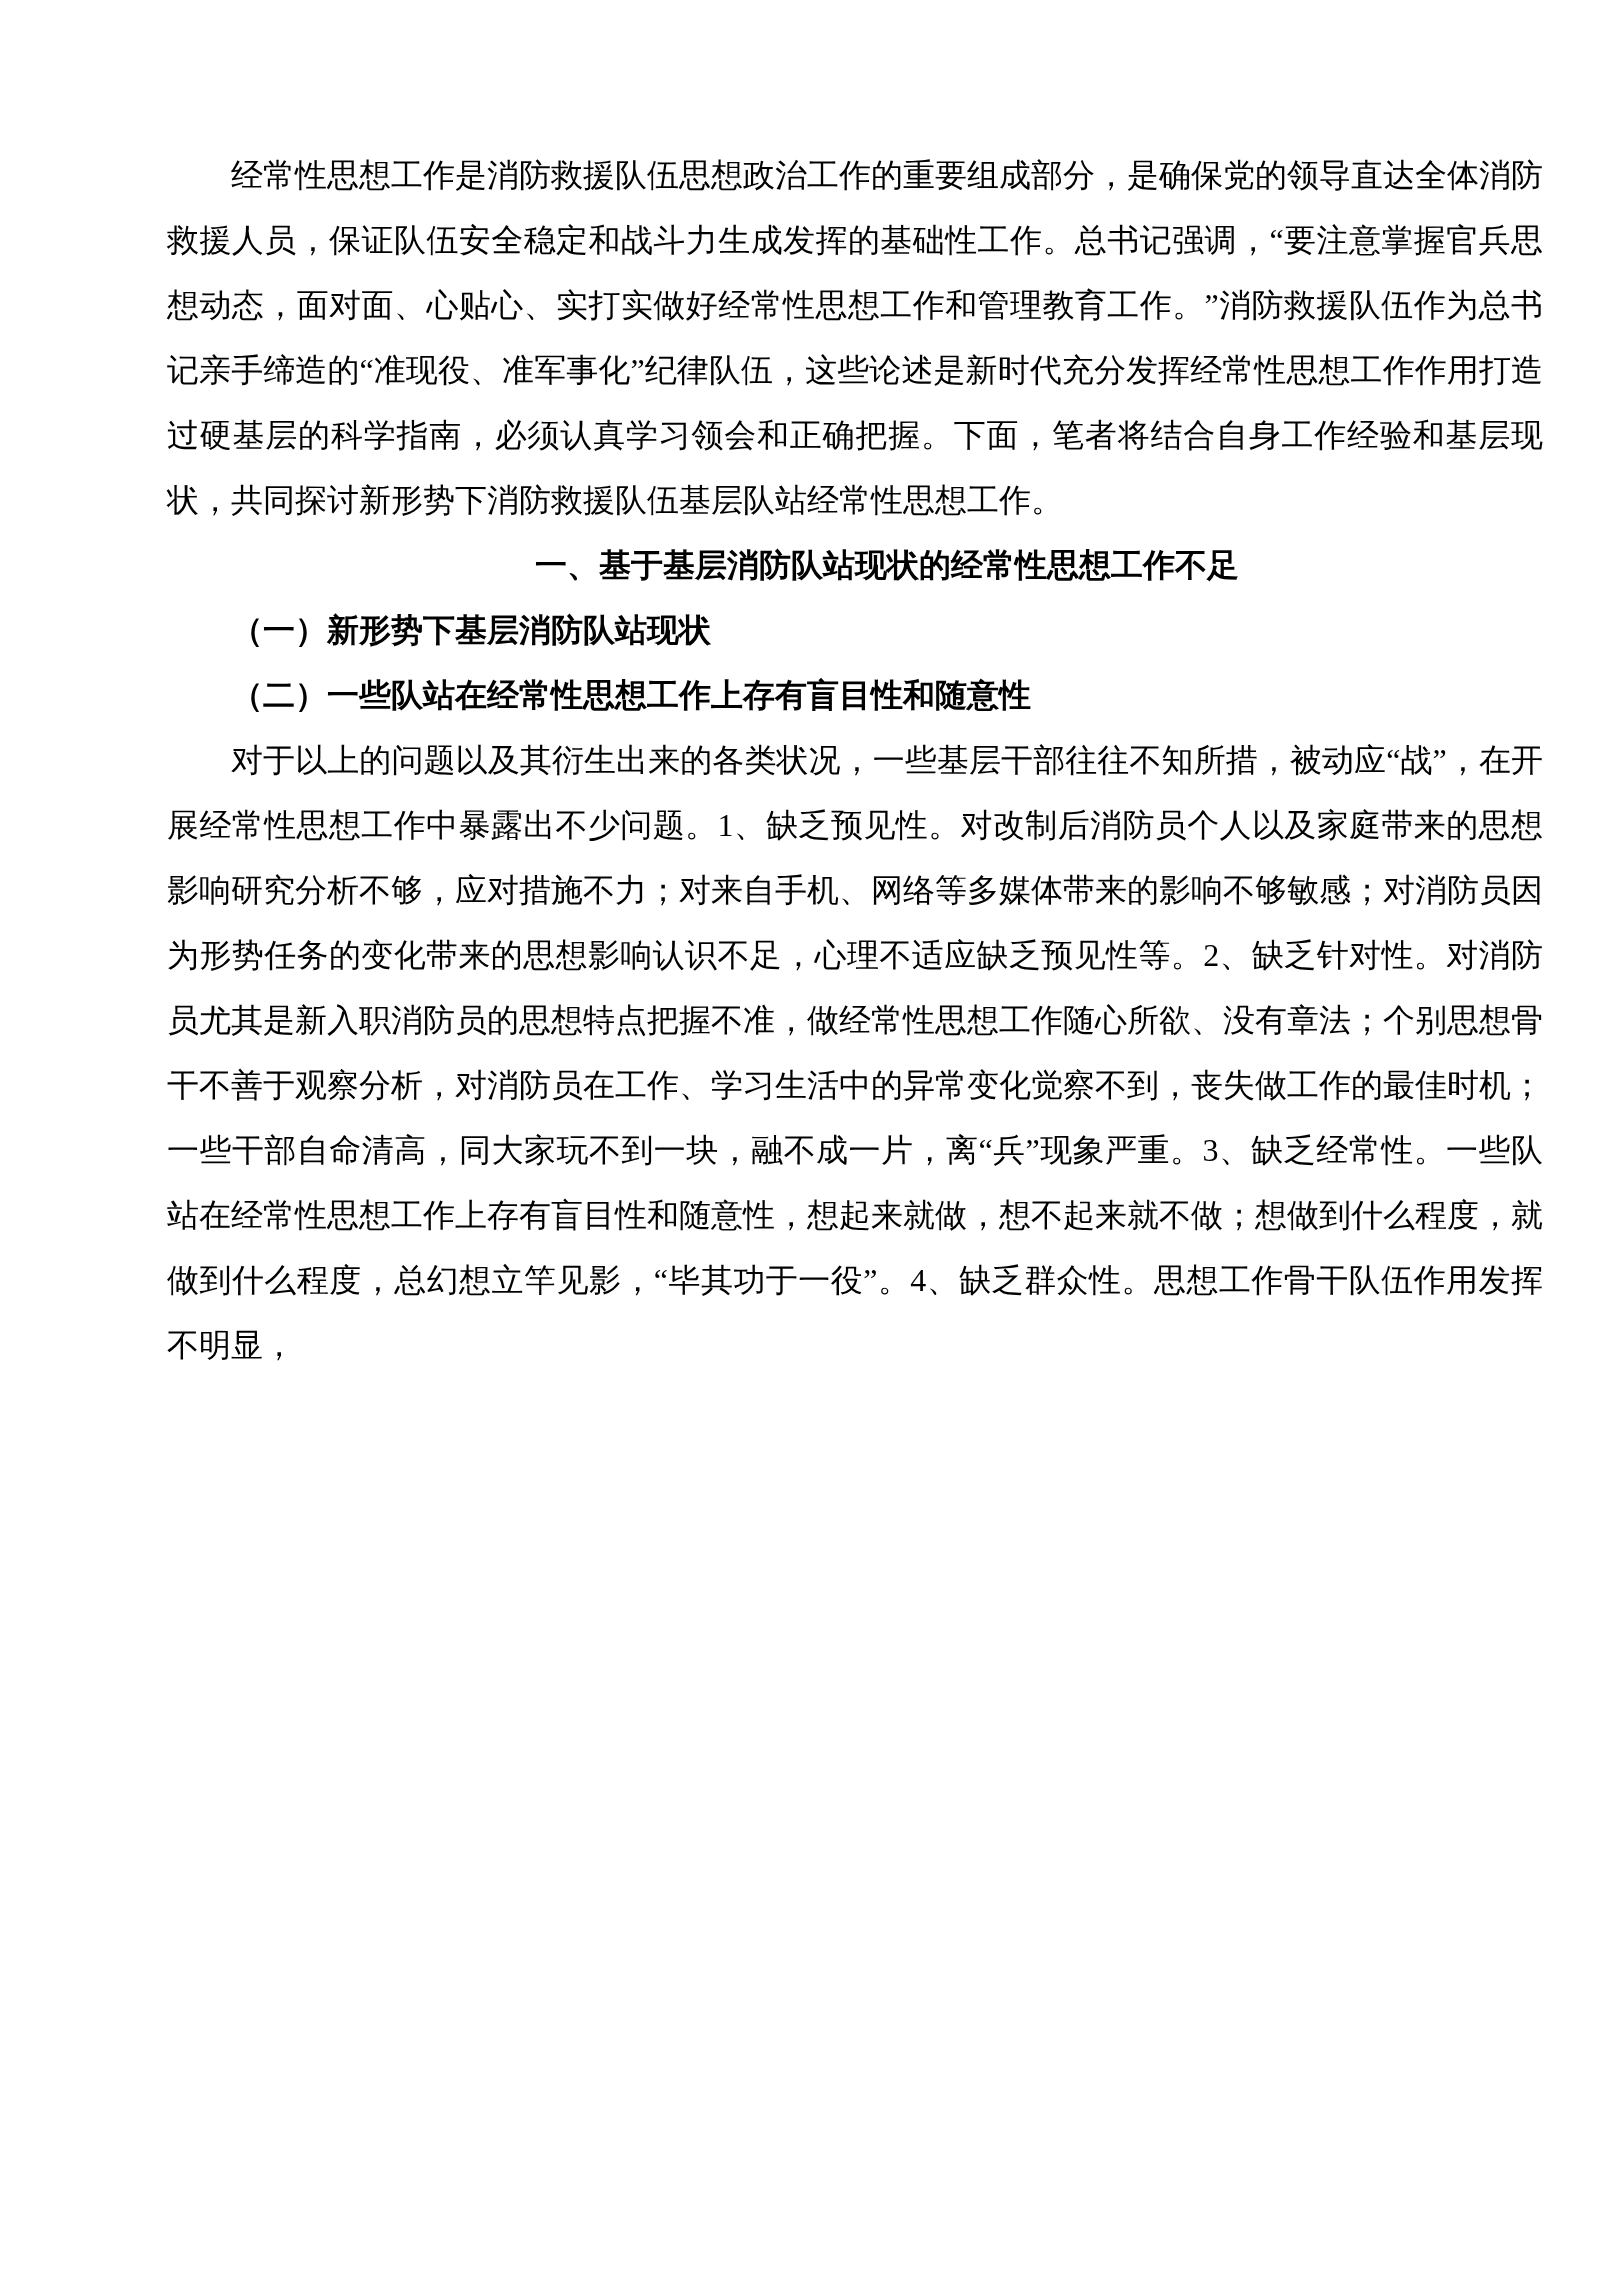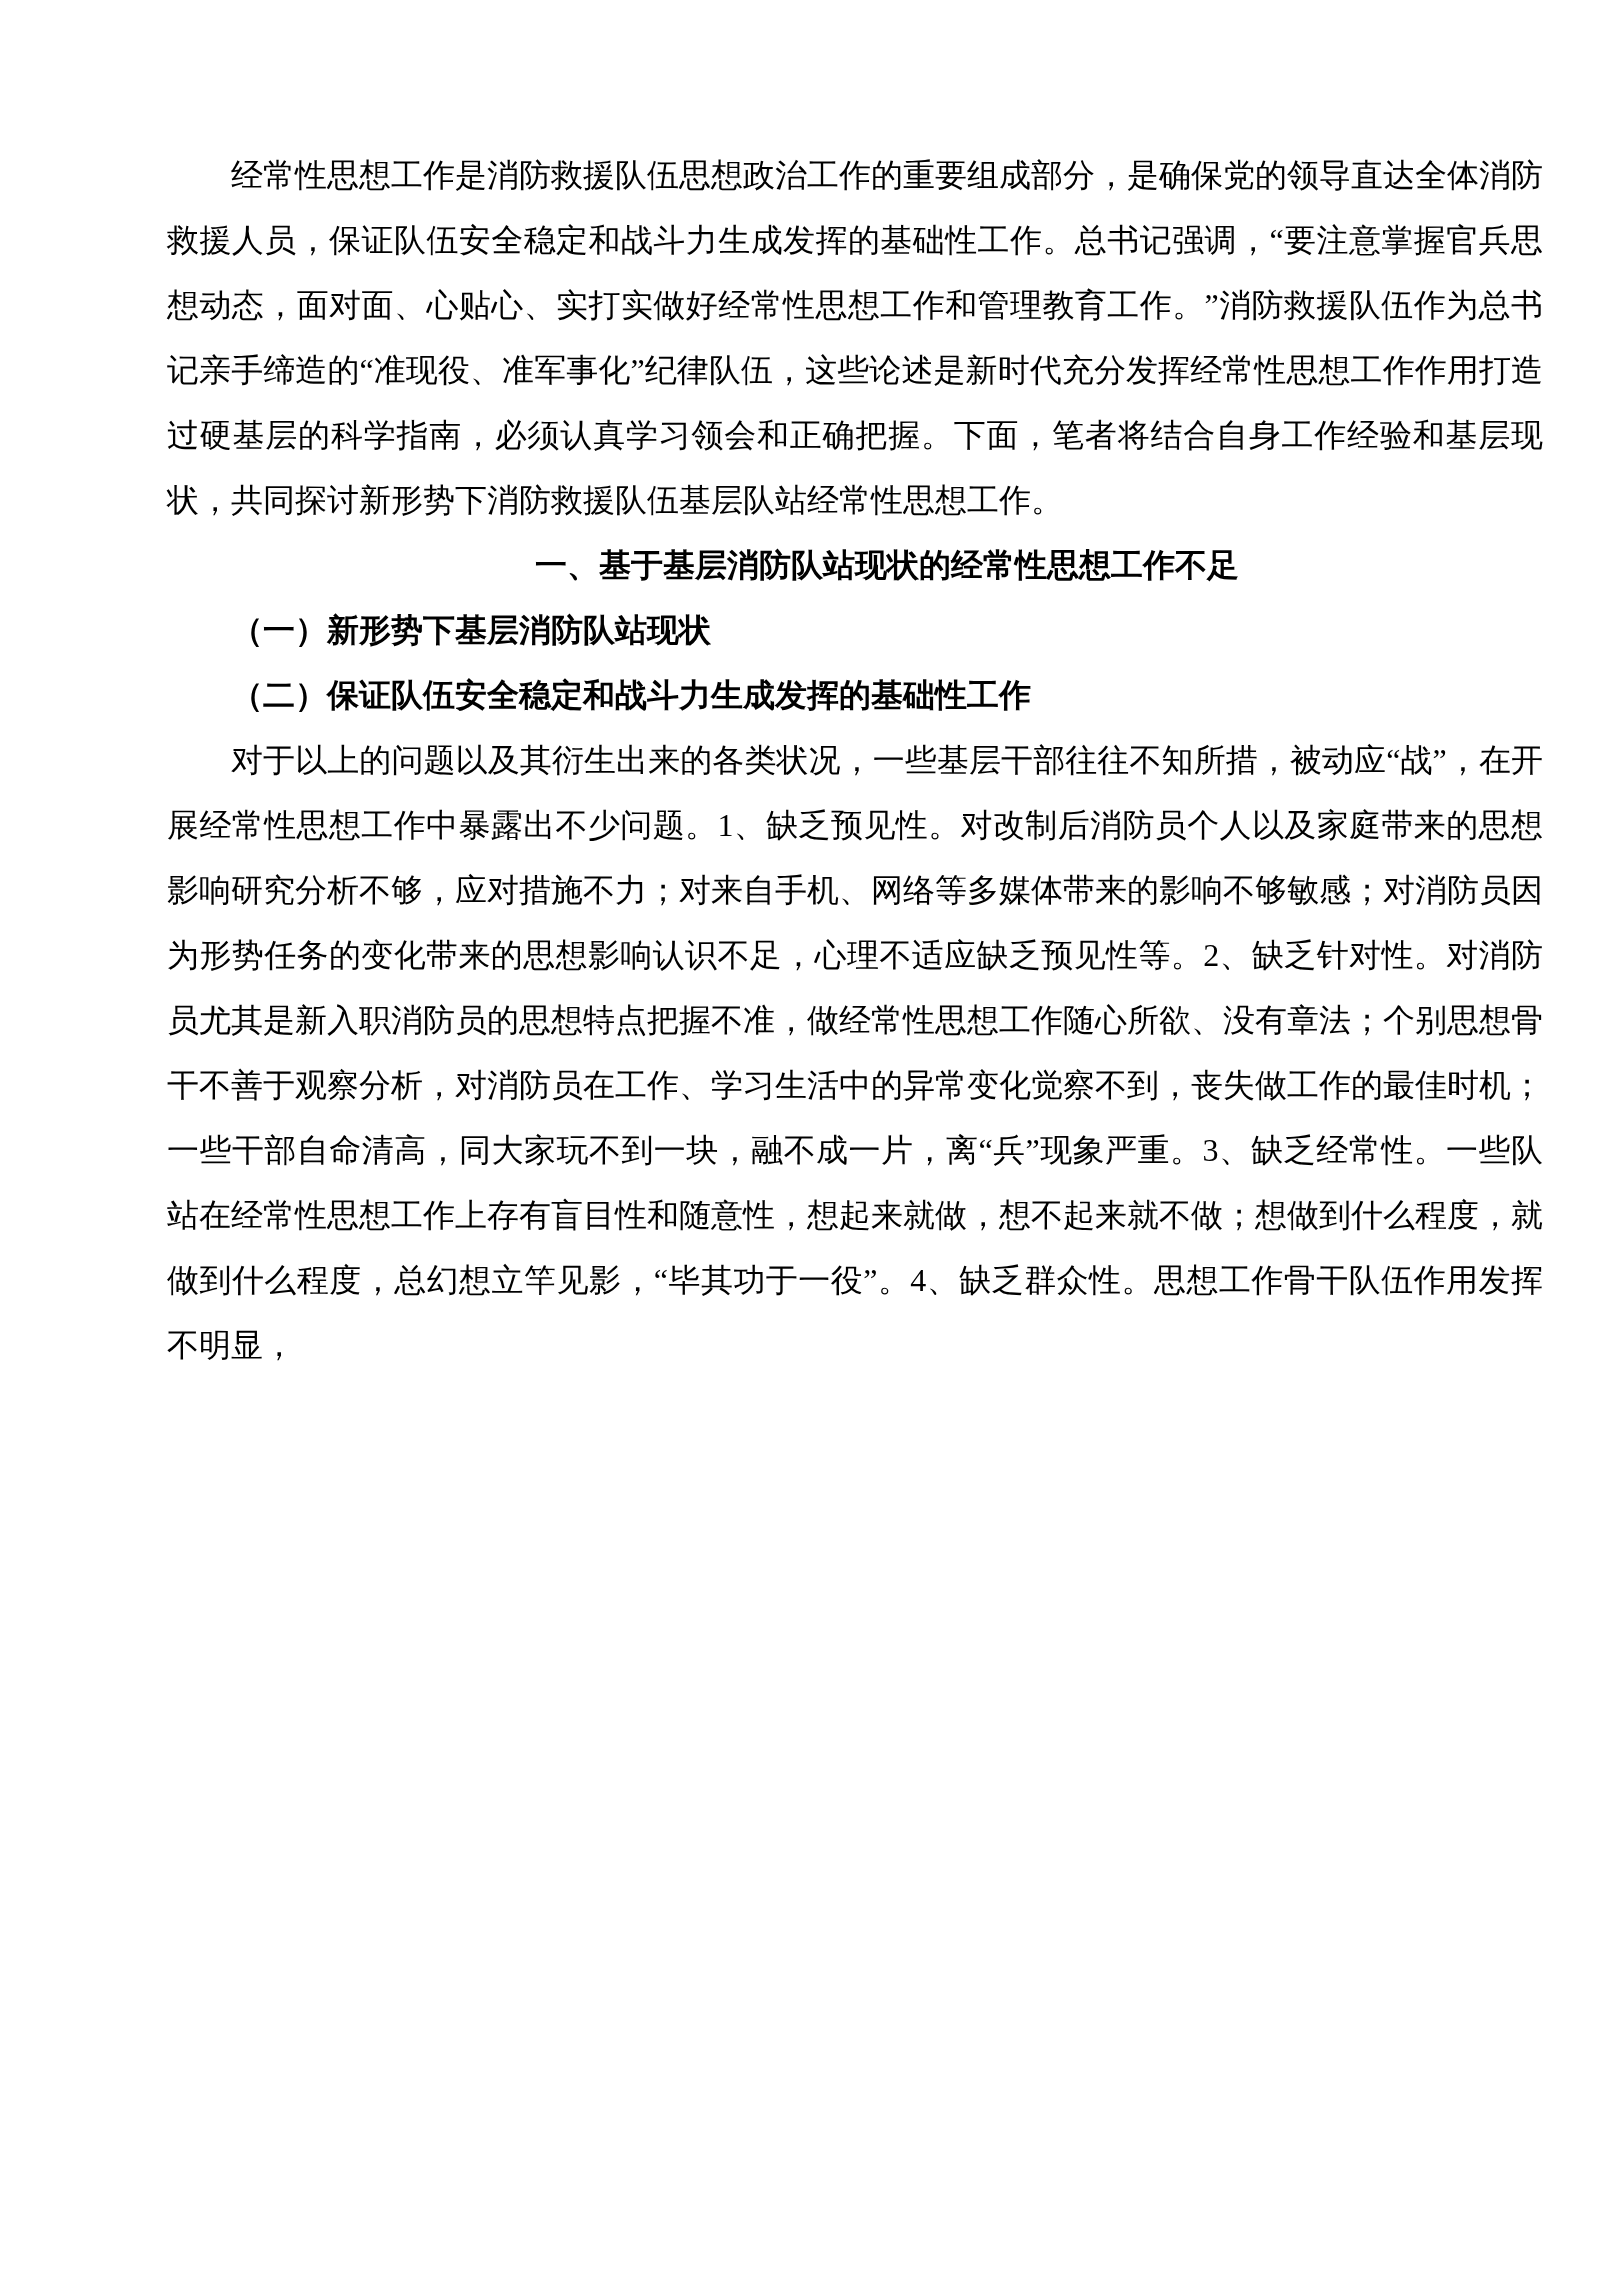--- a/index.html
+++ b/index.html
@@ -42,17 +42,17 @@
 
 <div class="page">
   <p class="para body">经常性思想工作是消防救援队伍思想政治工作的重要组成部分，是确保党的领导直达全体消防救援人员，保证队伍安全稳定和战斗力生成发挥的基础性工作。总书记强调，“要注意掌握官兵思想动态，面对面、心贴心、实打实做好经常性思想工作和管理教育工作。”消防救援队伍作为总书记亲手缔造的“准现役、准军事化”纪律队伍，这些论述是新时代充分发挥经常性思想工作作用打造过硬基层的科学指南，必须认真学习领会和正确把握。下面，笔者将结合自身工作经验和基层现状，共同探讨新形势下消防救援队伍基层队站经常性思想工作。</p>
 
   <p class="para heading1">一、基于基层消防队站现状的经常性思想工作不足</p>
 
   <p class="para subheading">（一）新形势下基层消防队站现状</p>
 
 
 
-  <p class="para subheading">（二）保证队伍安全稳定和战斗力生成发挥的基础性工作</p>
+  <p class="para subheading">（二）一些队站在经常性思想工作上存有盲目性和随意性</p>
 
   <p class="para body">对于以上的问题以及其衍生出来的各类状况，一些基层干部往往不知所措，被动应“战”，在开展经常性思想工作中暴露出不少问题。1、缺乏预见性。对改制后消防员个人以及家庭带来的思想影响研究分析不够，应对措施不力；对来自手机、网络等多媒体带来的影响不够敏感；对消防员因为形势任务的变化带来的思想影响认识不足，心理不适应缺乏预见性等。2、缺乏针对性。对消防员尤其是新入职消防员的思想特点把握不准，做经常性思想工作随心所欲、没有章法；个别思想骨干不善于观察分析，对消防员在工作、学习生活中的异常变化觉察不到，丧失做工作的最佳时机；一些干部自命清高，同大家玩不到一块，融不成一片，离“兵”现象严重。3、缺乏经常性。一些队站在经常性思想工作上存有盲目性和随意性，想起来就做，想不起来就不做；想做到什么程度，就做到什么程度，总幻想立竿见影，“毕其功于一役”。4、缺乏群众性。思想工作骨干队伍作用发挥不明显，</p>
 </div>
 
 
 </body></html>

